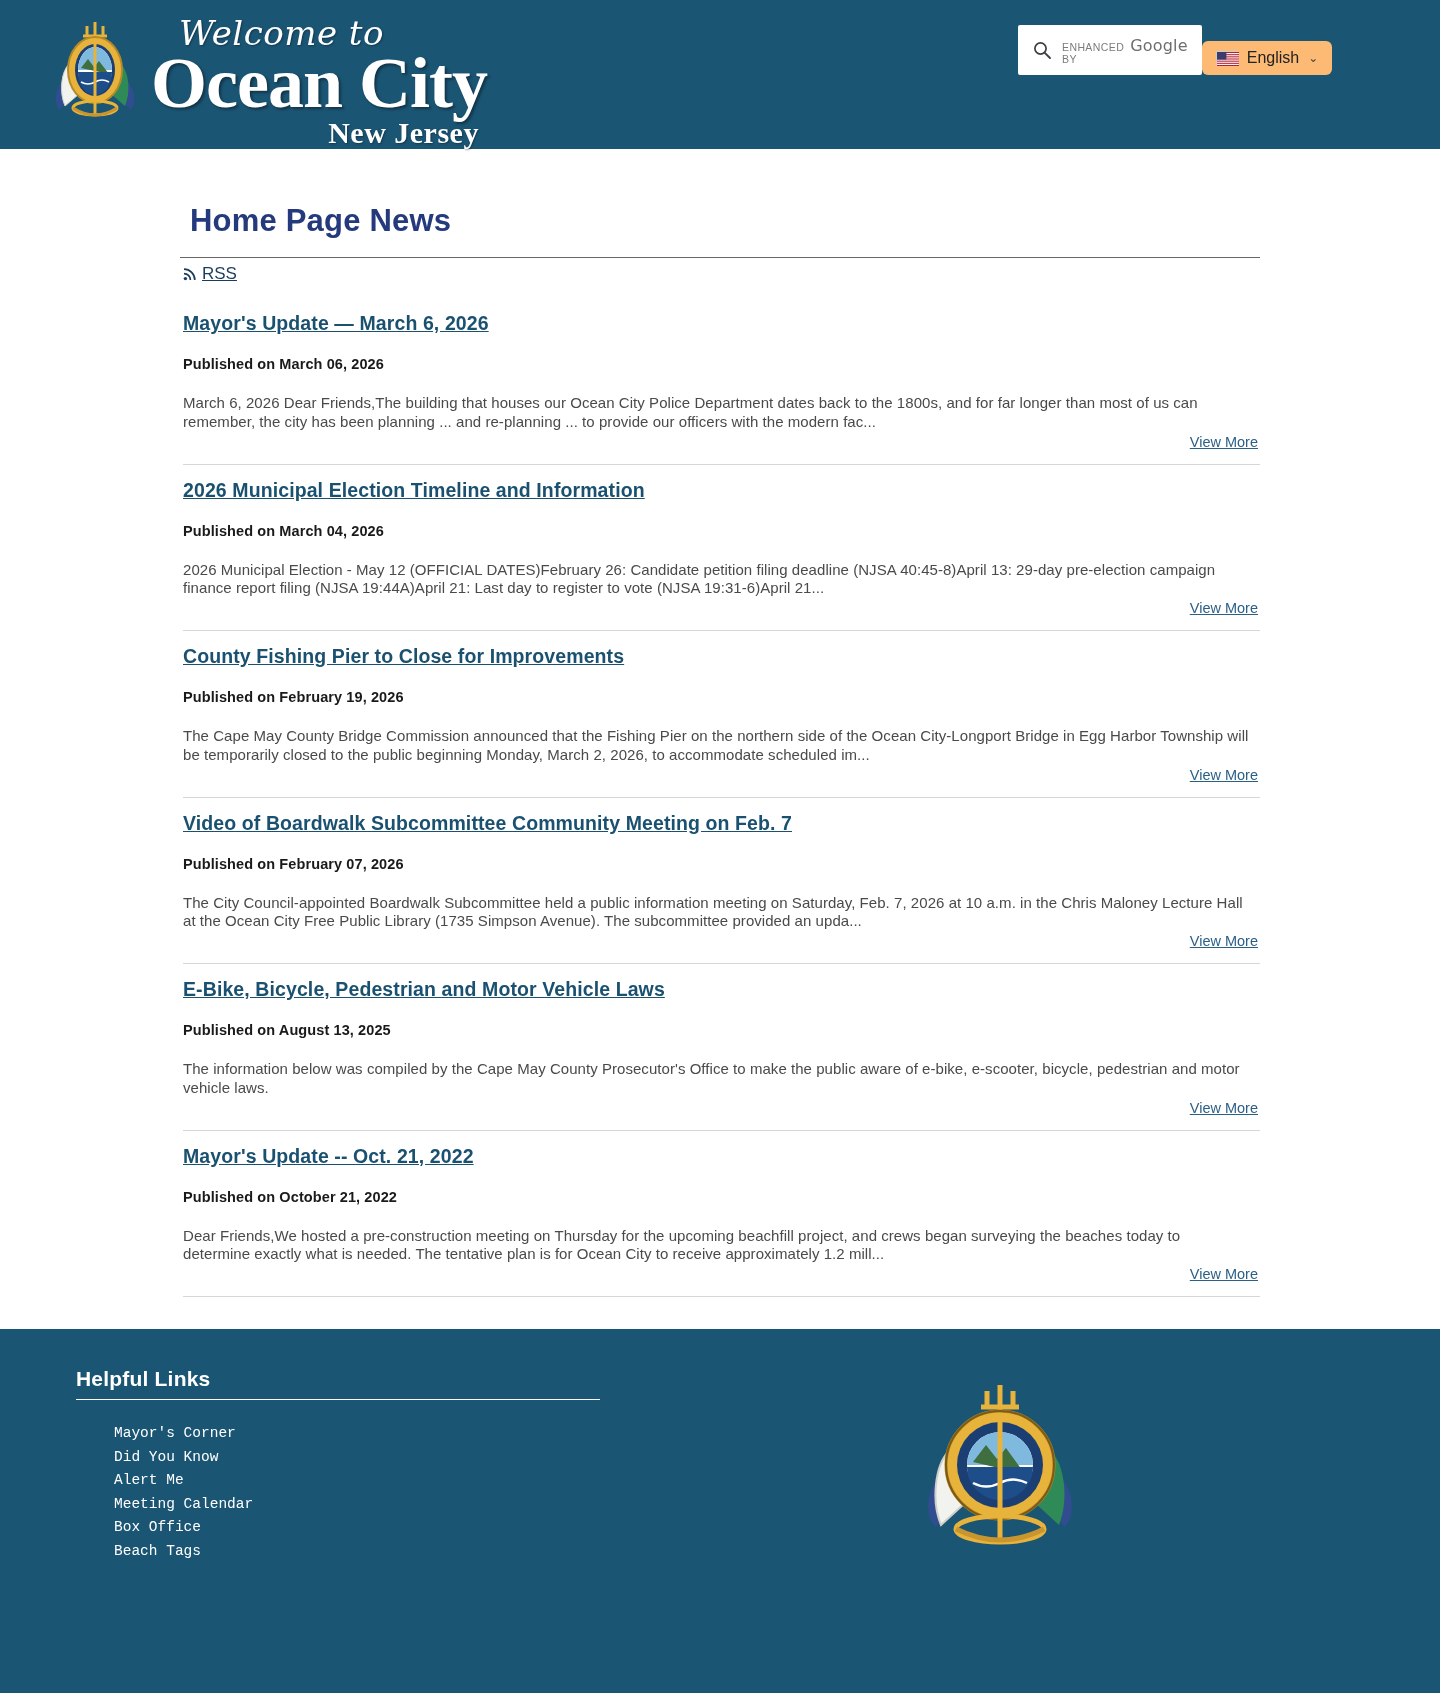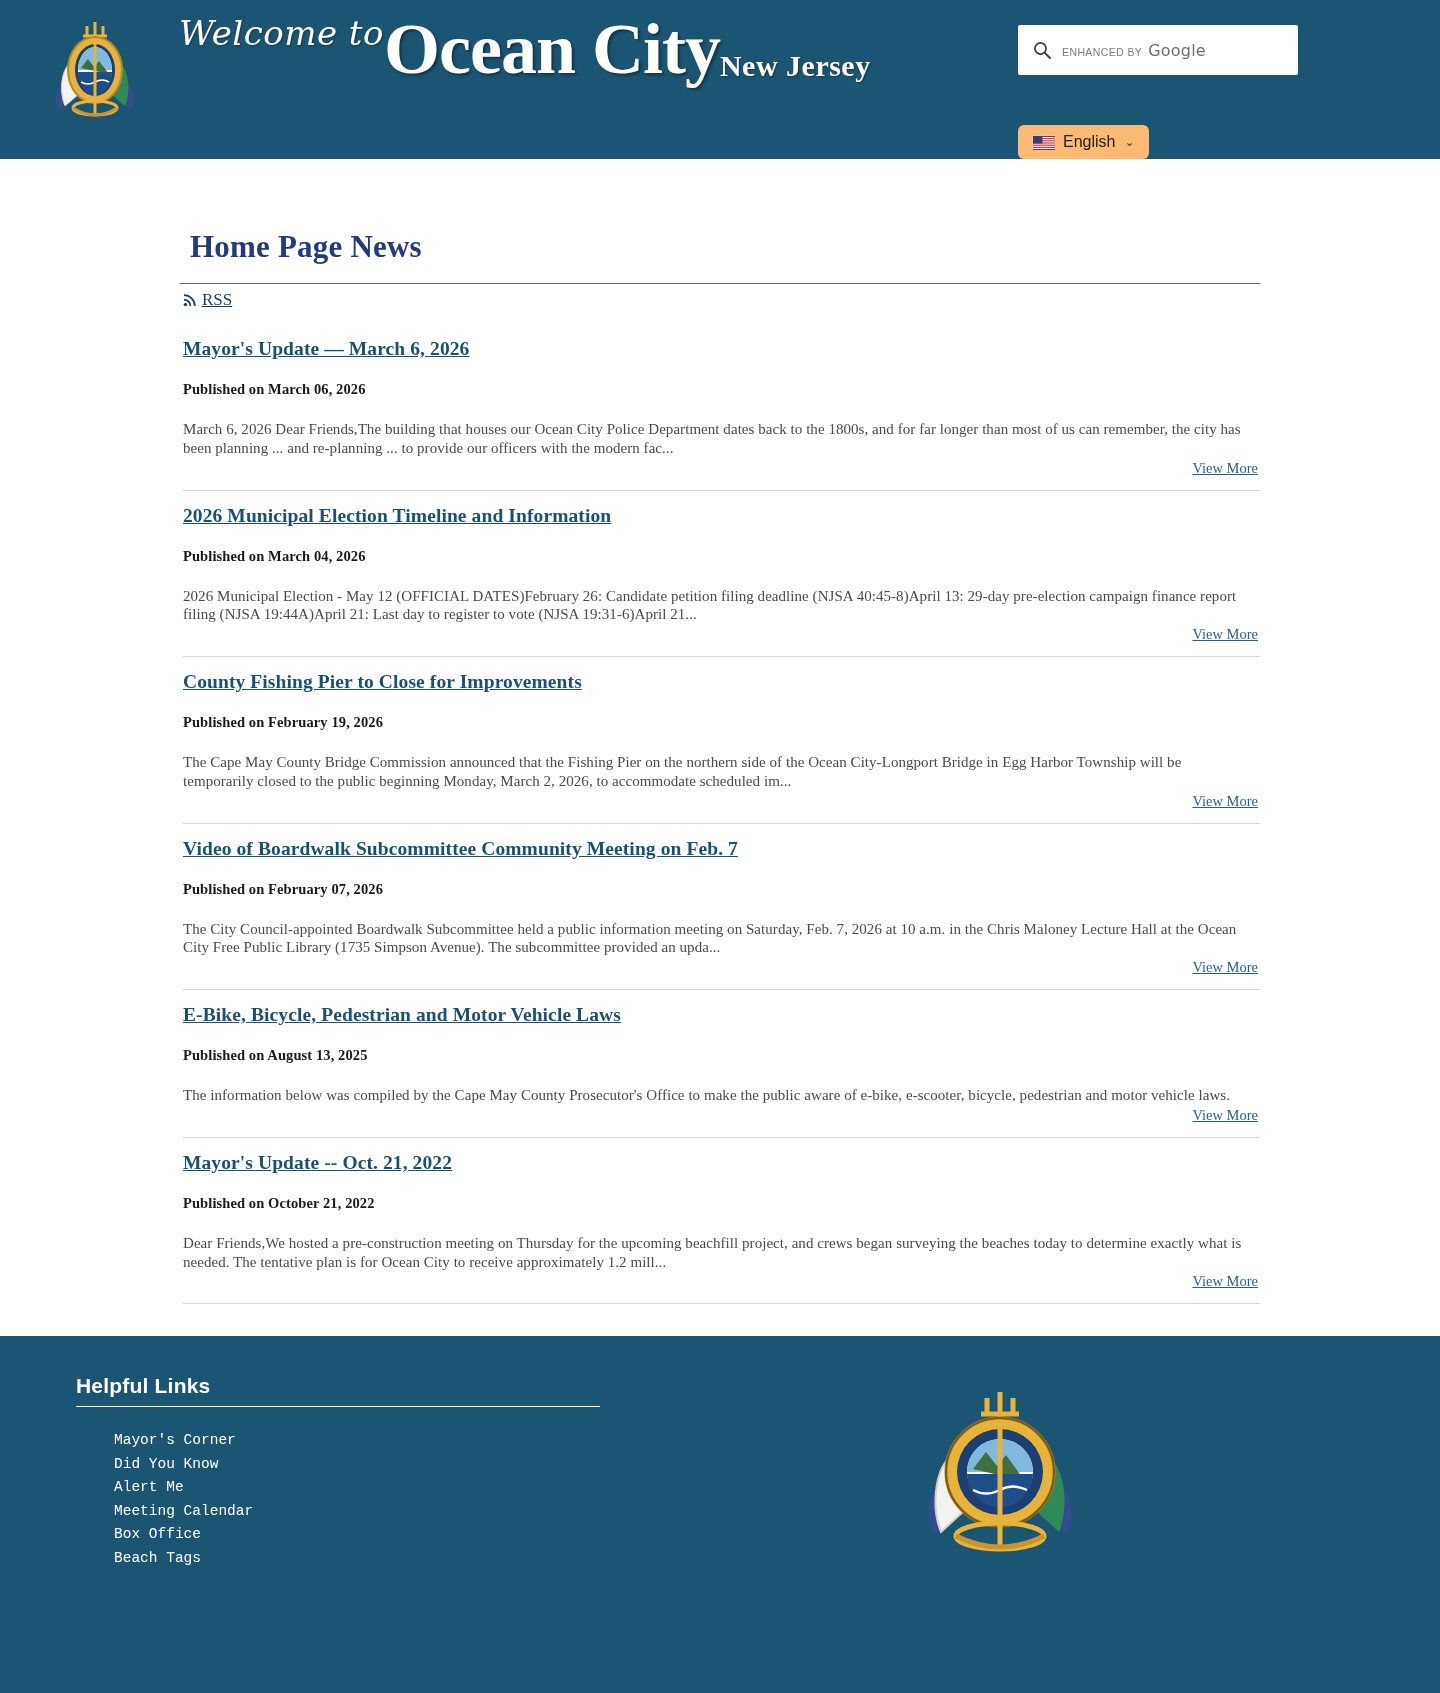--- a/index.html
+++ b/index.html
@@ -31,21 +31,21 @@
     padding-left: 5px;
   }
   .seal {
     width: 100px;
     height: 105px;
     flex: 0 0 auto;
     margin-top: 6px;
   }
   .brand-text {
     display: flex;
-    flex-direction: row;
+    flex-direction: column;
     align-items: center;
     margin-top: 2px;
   }
   .welcome-script {
     font-family: "DejaVu Serif", serif;
     font-style: italic;
     color: #ffffff;
     font-size: 34px;
     line-height: 1;
     letter-spacing: .5px;
@@ -69,26 +69,25 @@
     font-size: 30px;
     line-height: 1.1;
     letter-spacing: .5px;
     align-self: flex-end;
     margin-right: 8px;
     text-shadow: 1px 1px 2px rgba(0,0,0,.35);
   }
 
   .header-right {
     display: flex;
-    flex-direction: column;
-    align-items: flex-start;
+    flex-direction: row;
+    align-items: flex-end;
     padding-top: 11px;
     width: 300px;
     margin-right: 82px;
-    gap: 40px;
   }
   .search-box {
     width: 280px;
     height: 50px;
     background: #ffffff;
     border-radius: 2px;
     display: flex;
     align-items: center;
     padding: 0 14px;
     gap: 10px;
@@ -144,23 +143,22 @@
   }
 
   
   .page-wrap {
     width: 1440px;
     background: #fff;
     padding: 0;
   }
   .content {
     width: 1080px;
-    margin: 16px auto;
+    margin: 0 auto;
     padding-top: 54px;
-    font-family: Liberation Serif, serif;
   }
   .page-title {
     font-size: 31px;
     color: #253a7d;
     font-weight: bold;
     letter-spacing: .2px;
     padding-left: 10px;
     margin-bottom: 18px;
   }
   .title-rule {

